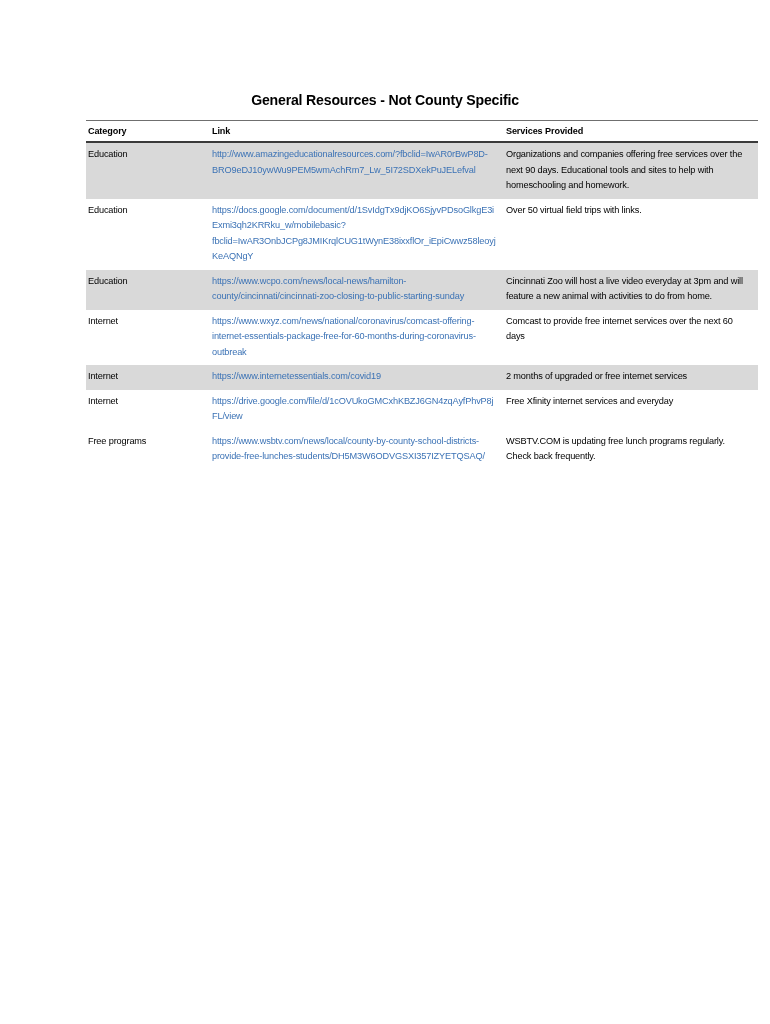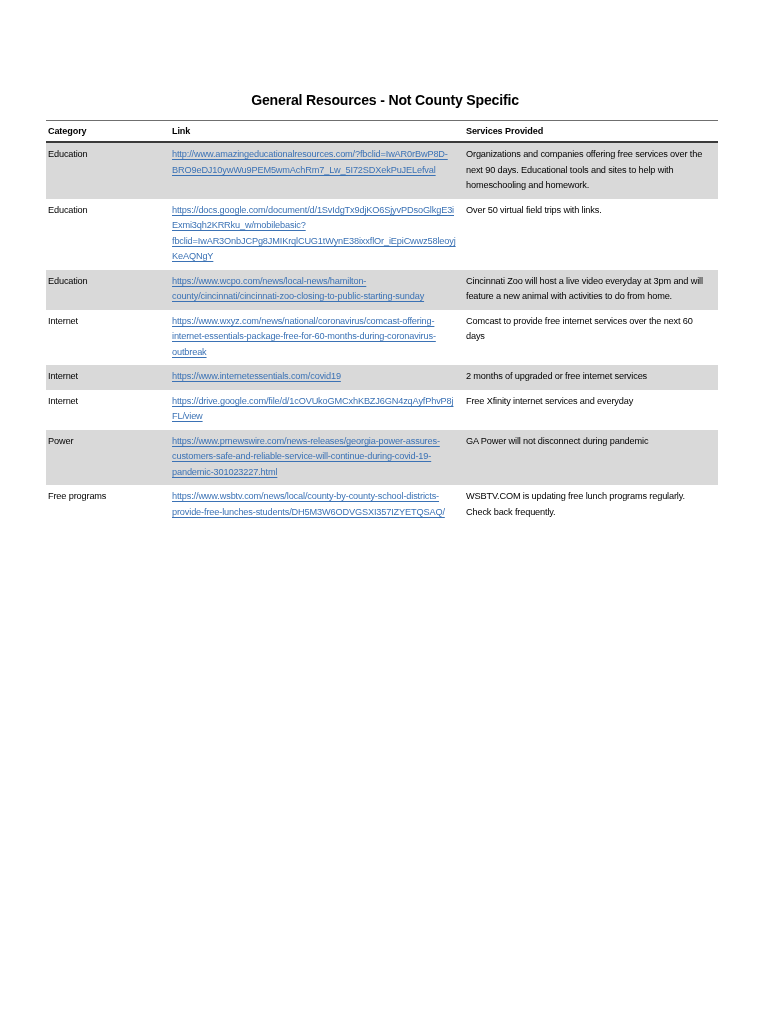--- a/index.html
+++ b/index.html
@@ -45,20 +45,21 @@
     left: 46px;
     top: 120px;
     width: 672px;
   }
 
   table.resources {
     border-collapse: collapse;
     table-layout: fixed;
     width: 672px;
     font-size: 9.2px;
+    margin-left: 40px;
   }
 
   table.resources col.col-category { width: 124px; }
   table.resources col.col-link     { width: 294px; }
   table.resources col.col-services { width: 254px; }
 
   thead tr.header-row {
     background: #ffffff;
   }
 
@@ -92,21 +93,20 @@
     background: #ffffff;
   }
 
   td.cat-cell {
     white-space: nowrap;
   }
 
   td.link-cell a,
   td.link-cell .link-text {
     color: #3b72b5;
-    text-decoration: underline;
     text-underline-offset: 1.5px;
     cursor: pointer;
     display: inline;
   }
 
   td.svc-cell {
     color: #000000;
   }
 </style>
 </head>
@@ -154,25 +154,20 @@
           <tr class="shaded">
             <td class="cat-cell">Internet</td>
             <td class="link-cell"><span class="link-text">https://www.internetessentials.com/covid19</span></td>
             <td class="svc-cell">2 months of upgraded or free internet services</td>
           </tr>
           <tr class="plain">
             <td class="cat-cell">Internet</td>
             <td class="link-cell"><span class="link-text">https://drive.google.com/file/d/1cOVUkoGMCxhKBZJ6GN4zqAyfPhvP8jFL/view</span></td>
             <td class="svc-cell">Free Xfinity internet services and everyday</td>
           </tr>
-          <tr class="shaded">
-            <td class="cat-cell">Power</td>
-            <td class="link-cell"><span class="link-text">https://www.prnewswire.com/news-releases/georgia-power-assures-customers-safe-and-reliable-service-will-continue-during-covid-19-pandemic-301023227.html</span></td>
-            <td class="svc-cell">GA Power will not disconnect during pandemic</td>
-          </tr>
           <tr class="plain">
             <td class="cat-cell">Free programs</td>
             <td class="link-cell"><span class="link-text">https://www.wsbtv.com/news/local/county-by-county-school-districts-provide-free-lunches-students/DH5M3W6ODVGSXI357IZYETQSAQ/</span></td>
             <td class="svc-cell">WSBTV.COM is updating free lunch programs regularly. Check back frequently.</td>
           </tr>
         </tbody>
     </table>
   </div>
 
 </div>

